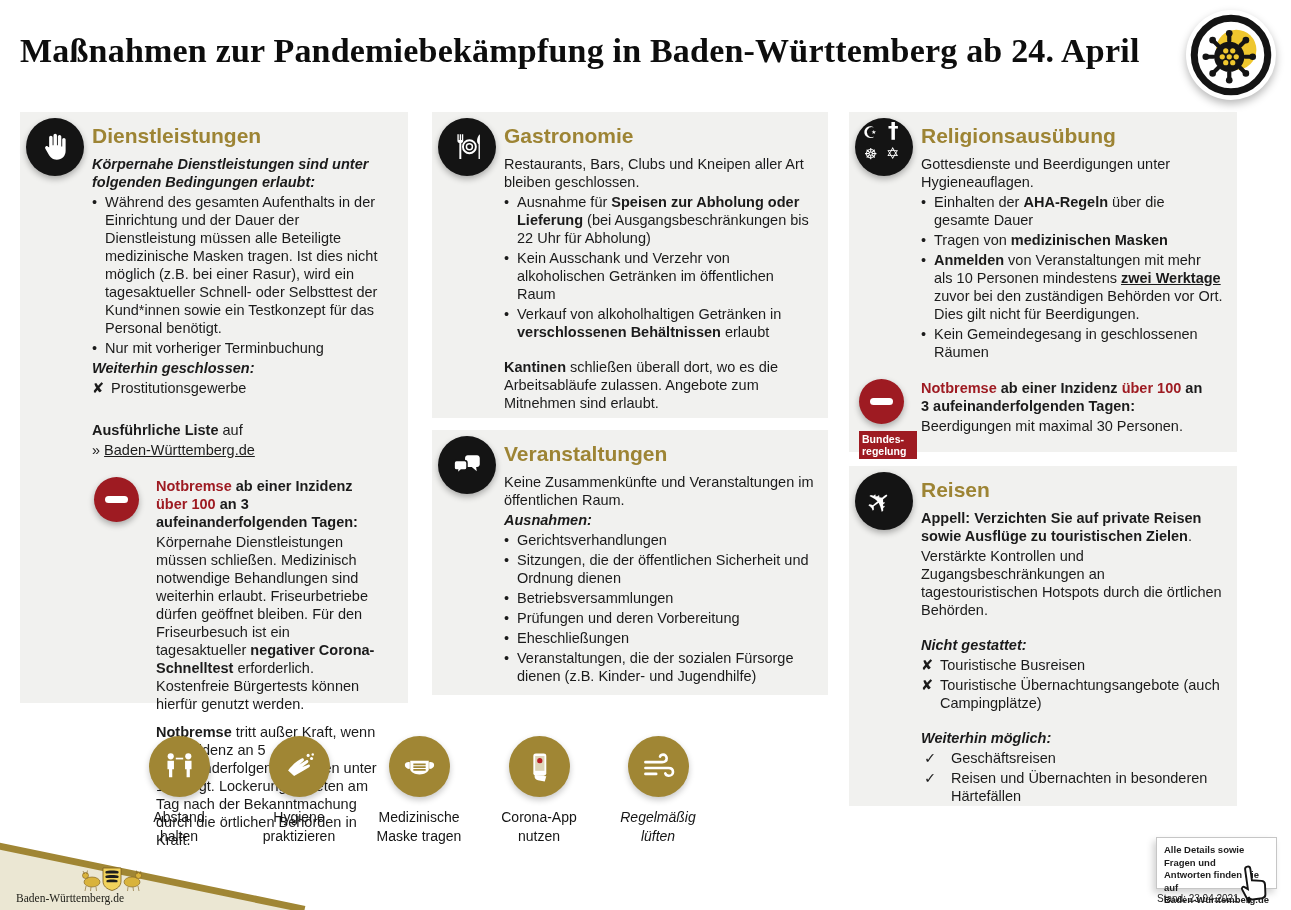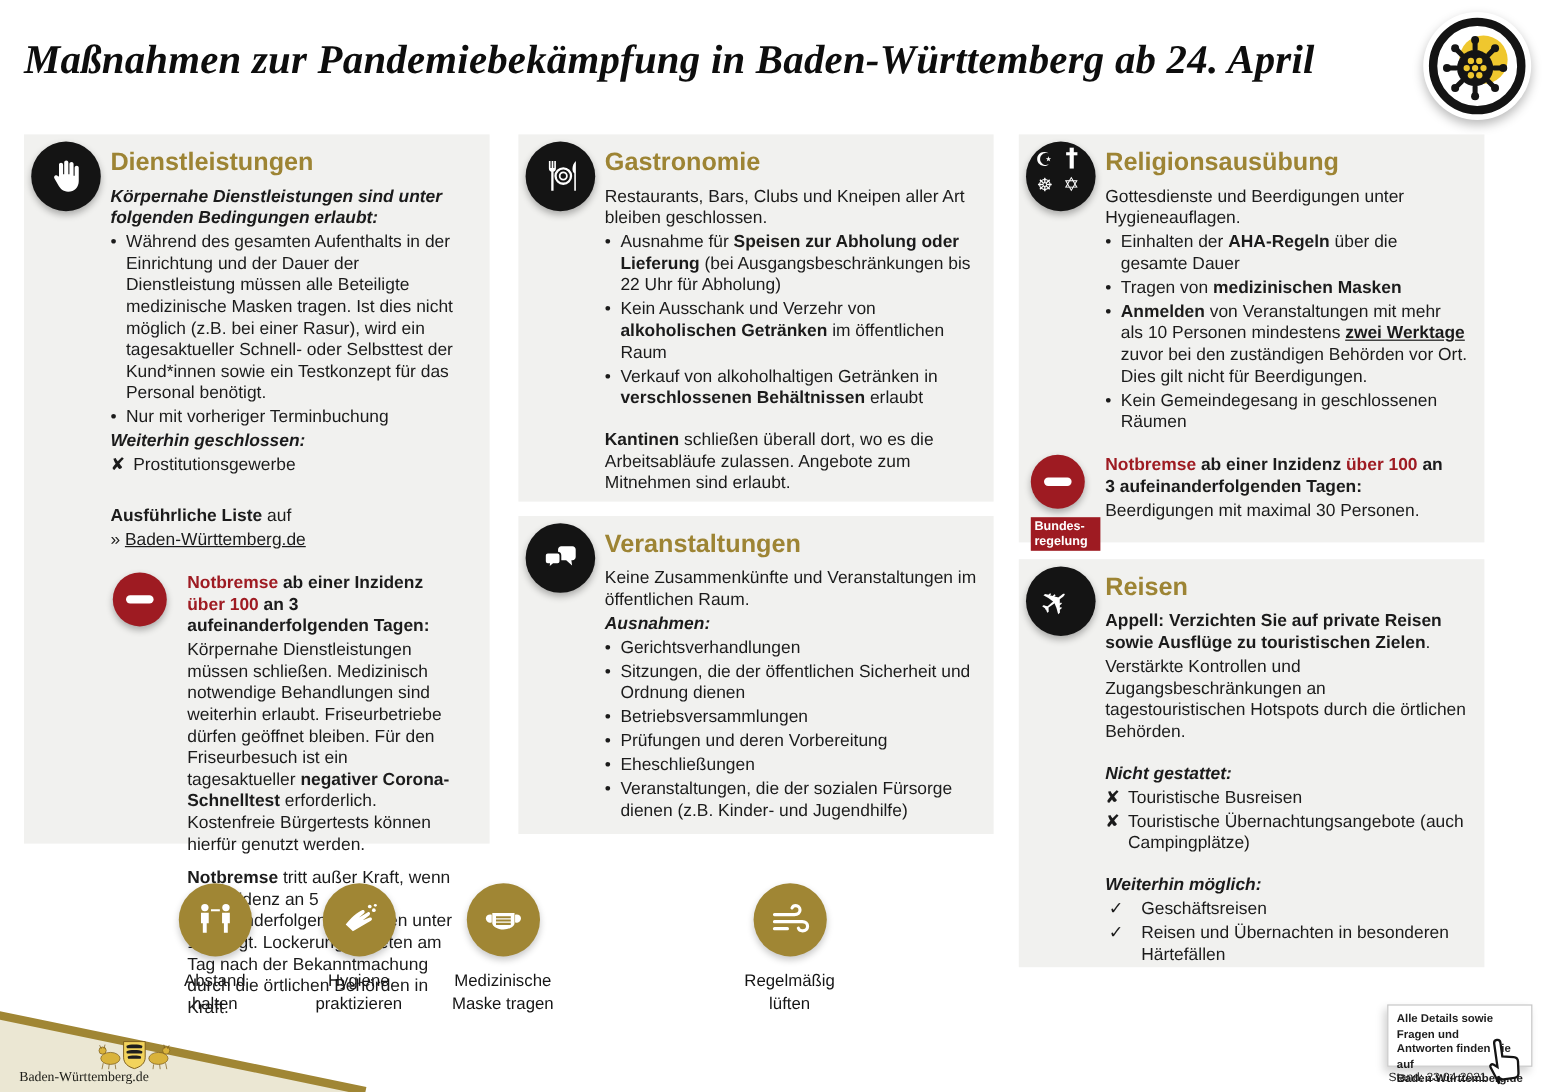--- a/index.html
+++ b/index.html
@@ -5,21 +5,21 @@
   * { margin:0; padding:0; box-sizing:border-box; }
   html,body { background:#fff; }
   #page {
     position:relative; width:1291px; height:910px; background:#ffffff;
     font-family:"Liberation Sans","DejaVu Sans",sans-serif; color:#1b1b1b; overflow:hidden;
   }
   
   #title {
     position:absolute; left:20px; top:32px; width:1140px;
     font-family:"Liberation Serif","DejaVu Serif",serif; font-weight:bold;
-    font-size:34px; color:#0d0d0d; letter-spacing:.2px;font-style:italic;
+    font-size:34px; color:#0d0d0d; letter-spacing:.2px;
   }
   #virus-logo {
     position:absolute; left:1186px; top:10px; width:90px; height:90px;
     background:#fff; border-radius:50%; box-shadow:0 4px 9px rgba(0,0,0,.28);
   }
   #virus-logo svg { position:absolute; left:3px; top:3px; }
   
   .card { position:absolute; background:#f1f1ef; }
   #card-dienst   { left:20px;  top:112px; width:388px; height:591px; }
   #card-gastro   { left:432px; top:112px; width:396px; height:306px; }
@@ -189,21 +189,21 @@
     </div>
     <div class="card-body">
       <div class="card-title">Gastronomie</div>
       <p class="para">Restaurants, Bars, Clubs und Kneipen aller Art bleiben geschlossen.</p>
       <div class="row">
         <span class="mk">•</span>
         <span class="txt"><span>Ausnahme für </span><span style="font-weight: bold;">Speisen zur Abholung oder Lieferung</span><span> (bei Ausgangsbeschränkungen bis 22 Uhr für Abholung)</span></span>
       </div>
       <div class="row">
         <span class="mk">•</span>
-        <span class="txt"><span>Kein Ausschank und Verzehr von </span><span style="font-weight: bold;">alkoholischen Getränken</span><span> im öffentlichen Raum</span></span>
+        <span class="txt"><span>Kein Ausschank und Verzehr von </span><span style="font-weight: normal;">alkoholischen Getränken</span><span> im öffentlichen Raum</span></span>
       </div>
       <div class="row">
         <span class="mk">•</span>
         <span class="txt"><span>Verkauf von alkoholhaltigen Getränken in </span><span style="font-weight: bold;">verschlossenen Behältnissen</span><span> erlaubt</span></span>
       </div>
       <div class="gap-m"></div>
       <p class="para"><span style="font-weight: bold; text-align: right;">Kantinen</span><span> schließen überall dort, wo es die Arbeitsabläufe zulassen. Angebote zum Mitnehmen sind erlaubt.</span></p>
     </div>
   </section>
 
@@ -356,21 +356,35 @@
         <g stroke="#a08634" stroke-width="1.1" fill="none">
           <path d="M8 10.6h8M8 12.4h8M8 14.2h8"></path>
         </g>
       </svg>
     </div>
     <div class="rule-label">
       <div>Medizinische</div>
         <div>Maske tragen</div>
     </div>
   </div>
-  <div class="rule" style="left:588px;">
+  <div class="rule" style="left:469px;">
+    <div class="rule-circle">
+      <svg width="37" height="37" viewBox="0 0 24 24">
+        <rect x="8" y="3.5" width="8.4" height="14.5" rx="1.6" fill="#fff"></rect>
+        <rect x="9.2" y="5.2" width="6" height="9.6" fill="#a08634" opacity=".35"></rect>
+        <circle cx="12.2" cy="8.2" r="1.7" fill="#b92025"></circle>
+        <path d="M9 17.5c-.6 1.6.2 3 2 3.4l4.4.9 1-3.4z" fill="#fff"></path>
+      </svg>
+    </div>
+    <div class="rule-label">
+      <div>Corona-App</div>
+        <div>nutzen</div>
+    </div>
+  </div>
+  <div class="rule" style="left:588px;font-style:italic;">
     <div class="rule-circle">
       <svg width="37" height="37" viewBox="0 0 24 24" fill="none" stroke="#fff" stroke-width="1.7" stroke-linecap="round">
         <path d="M3.5 9.2h10.8c1.9 0 3-1.1 3-2.5S16.2 4.3 15 4.3c-.9 0-1.7.5-2 1.3"></path>
         <path d="M3.5 13h15c1.8 0 2.9 1.1 2.9 2.5S20.3 18 18.7 18c-1.2 0-2-.6-2.3-1.5"></path>
         <path d="M3.5 16.8h7"></path>
       </svg>
     </div>
     <div class="rule-label">
       <div>Regelmäßig</div>
         <div>lüften</div>

